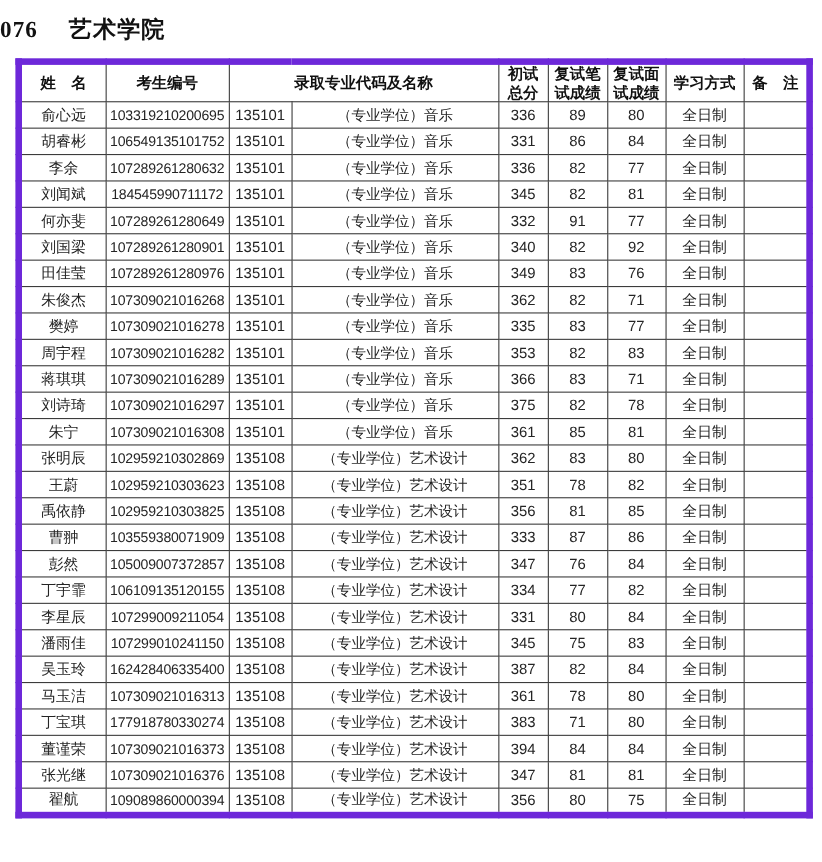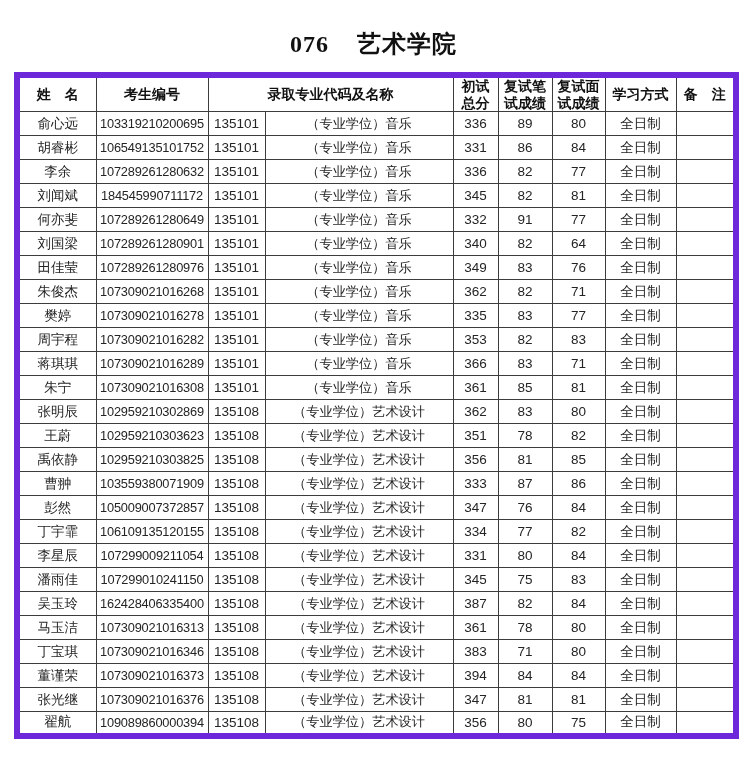--- a/index.html
+++ b/index.html
@@ -5,25 +5,24 @@
   * { box-sizing: border-box; }
   html, body {
     margin: 0; padding: 0;
     width: 747px; height: 784px;
     background: #ffffff;
     font-family: "Liberation Sans", sans-serif;
     color: #1f1f1f;
   }
   .page { width: 747px; height: 784px; overflow: hidden; }
   .title {
-    margin: 28px 0 12px 0;
-    text-align: center;
+    margin: 13px 0 12px 0;
     font-family: "Liberation Serif", serif;
     font-weight: bold;
-    font-size: 24px;
+    font-size: 21px;
     letter-spacing: 1px;
     color: #111111;
   }
   .title .gap { display: inline-block; width: 28px; }
   table.admissions {
     border-collapse: collapse;
     table-layout: fixed;
     width: 719px;
     margin-left: 14px;
     border: 6px solid #6d28d9;
@@ -142,21 +141,21 @@
           <td class="c7">全日制</td>
           <td class="c8"></td>
         </tr>
         <tr>
           <td class="c0">刘国梁</td>
           <td class="c1">107289261280901</td>
           <td class="c2">135101</td>
           <td class="c3">（专业学位）音乐</td>
           <td class="c4">340</td>
           <td class="c5">82</td>
-          <td class="c6">64</td>
+          <td class="c6">92</td>
           <td class="c7">全日制</td>
           <td class="c8"></td>
         </tr>
         <tr>
           <td class="c0">田佳莹</td>
           <td class="c1">107289261280976</td>
           <td class="c2">135101</td>
           <td class="c3">（专业学位）音乐</td>
           <td class="c4">349</td>
           <td class="c5">83</td>
@@ -202,20 +201,31 @@
           <td class="c1">107309021016289</td>
           <td class="c2">135101</td>
           <td class="c3">（专业学位）音乐</td>
           <td class="c4">366</td>
           <td class="c5">83</td>
           <td class="c6">71</td>
           <td class="c7">全日制</td>
           <td class="c8"></td>
         </tr>
         <tr>
+          <td class="c0">刘诗琦</td>
+          <td class="c1">107309021016297</td>
+          <td class="c2">135101</td>
+          <td class="c3">（专业学位）音乐</td>
+          <td class="c4">375</td>
+          <td class="c5">82</td>
+          <td class="c6">78</td>
+          <td class="c7">全日制</td>
+          <td class="c8"></td>
+        </tr>
+        <tr>
           <td class="c0">朱宁</td>
           <td class="c1">107309021016308</td>
           <td class="c2">135101</td>
           <td class="c3">（专业学位）音乐</td>
           <td class="c4">361</td>
           <td class="c5">85</td>
           <td class="c6">81</td>
           <td class="c7">全日制</td>
           <td class="c8"></td>
         </tr>
@@ -324,21 +334,21 @@
           <td class="c2">135108</td>
           <td class="c3">（专业学位）艺术设计</td>
           <td class="c4">361</td>
           <td class="c5">78</td>
           <td class="c6">80</td>
           <td class="c7">全日制</td>
           <td class="c8"></td>
         </tr>
         <tr>
           <td class="c0">丁宝琪</td>
-          <td class="c1">107309021016346</td>
+          <td class="c1">177918780330274</td>
           <td class="c2">135108</td>
           <td class="c3">（专业学位）艺术设计</td>
           <td class="c4">383</td>
           <td class="c5">71</td>
           <td class="c6">80</td>
           <td class="c7">全日制</td>
           <td class="c8"></td>
         </tr>
         <tr>
           <td class="c0">董谨荣</td>

